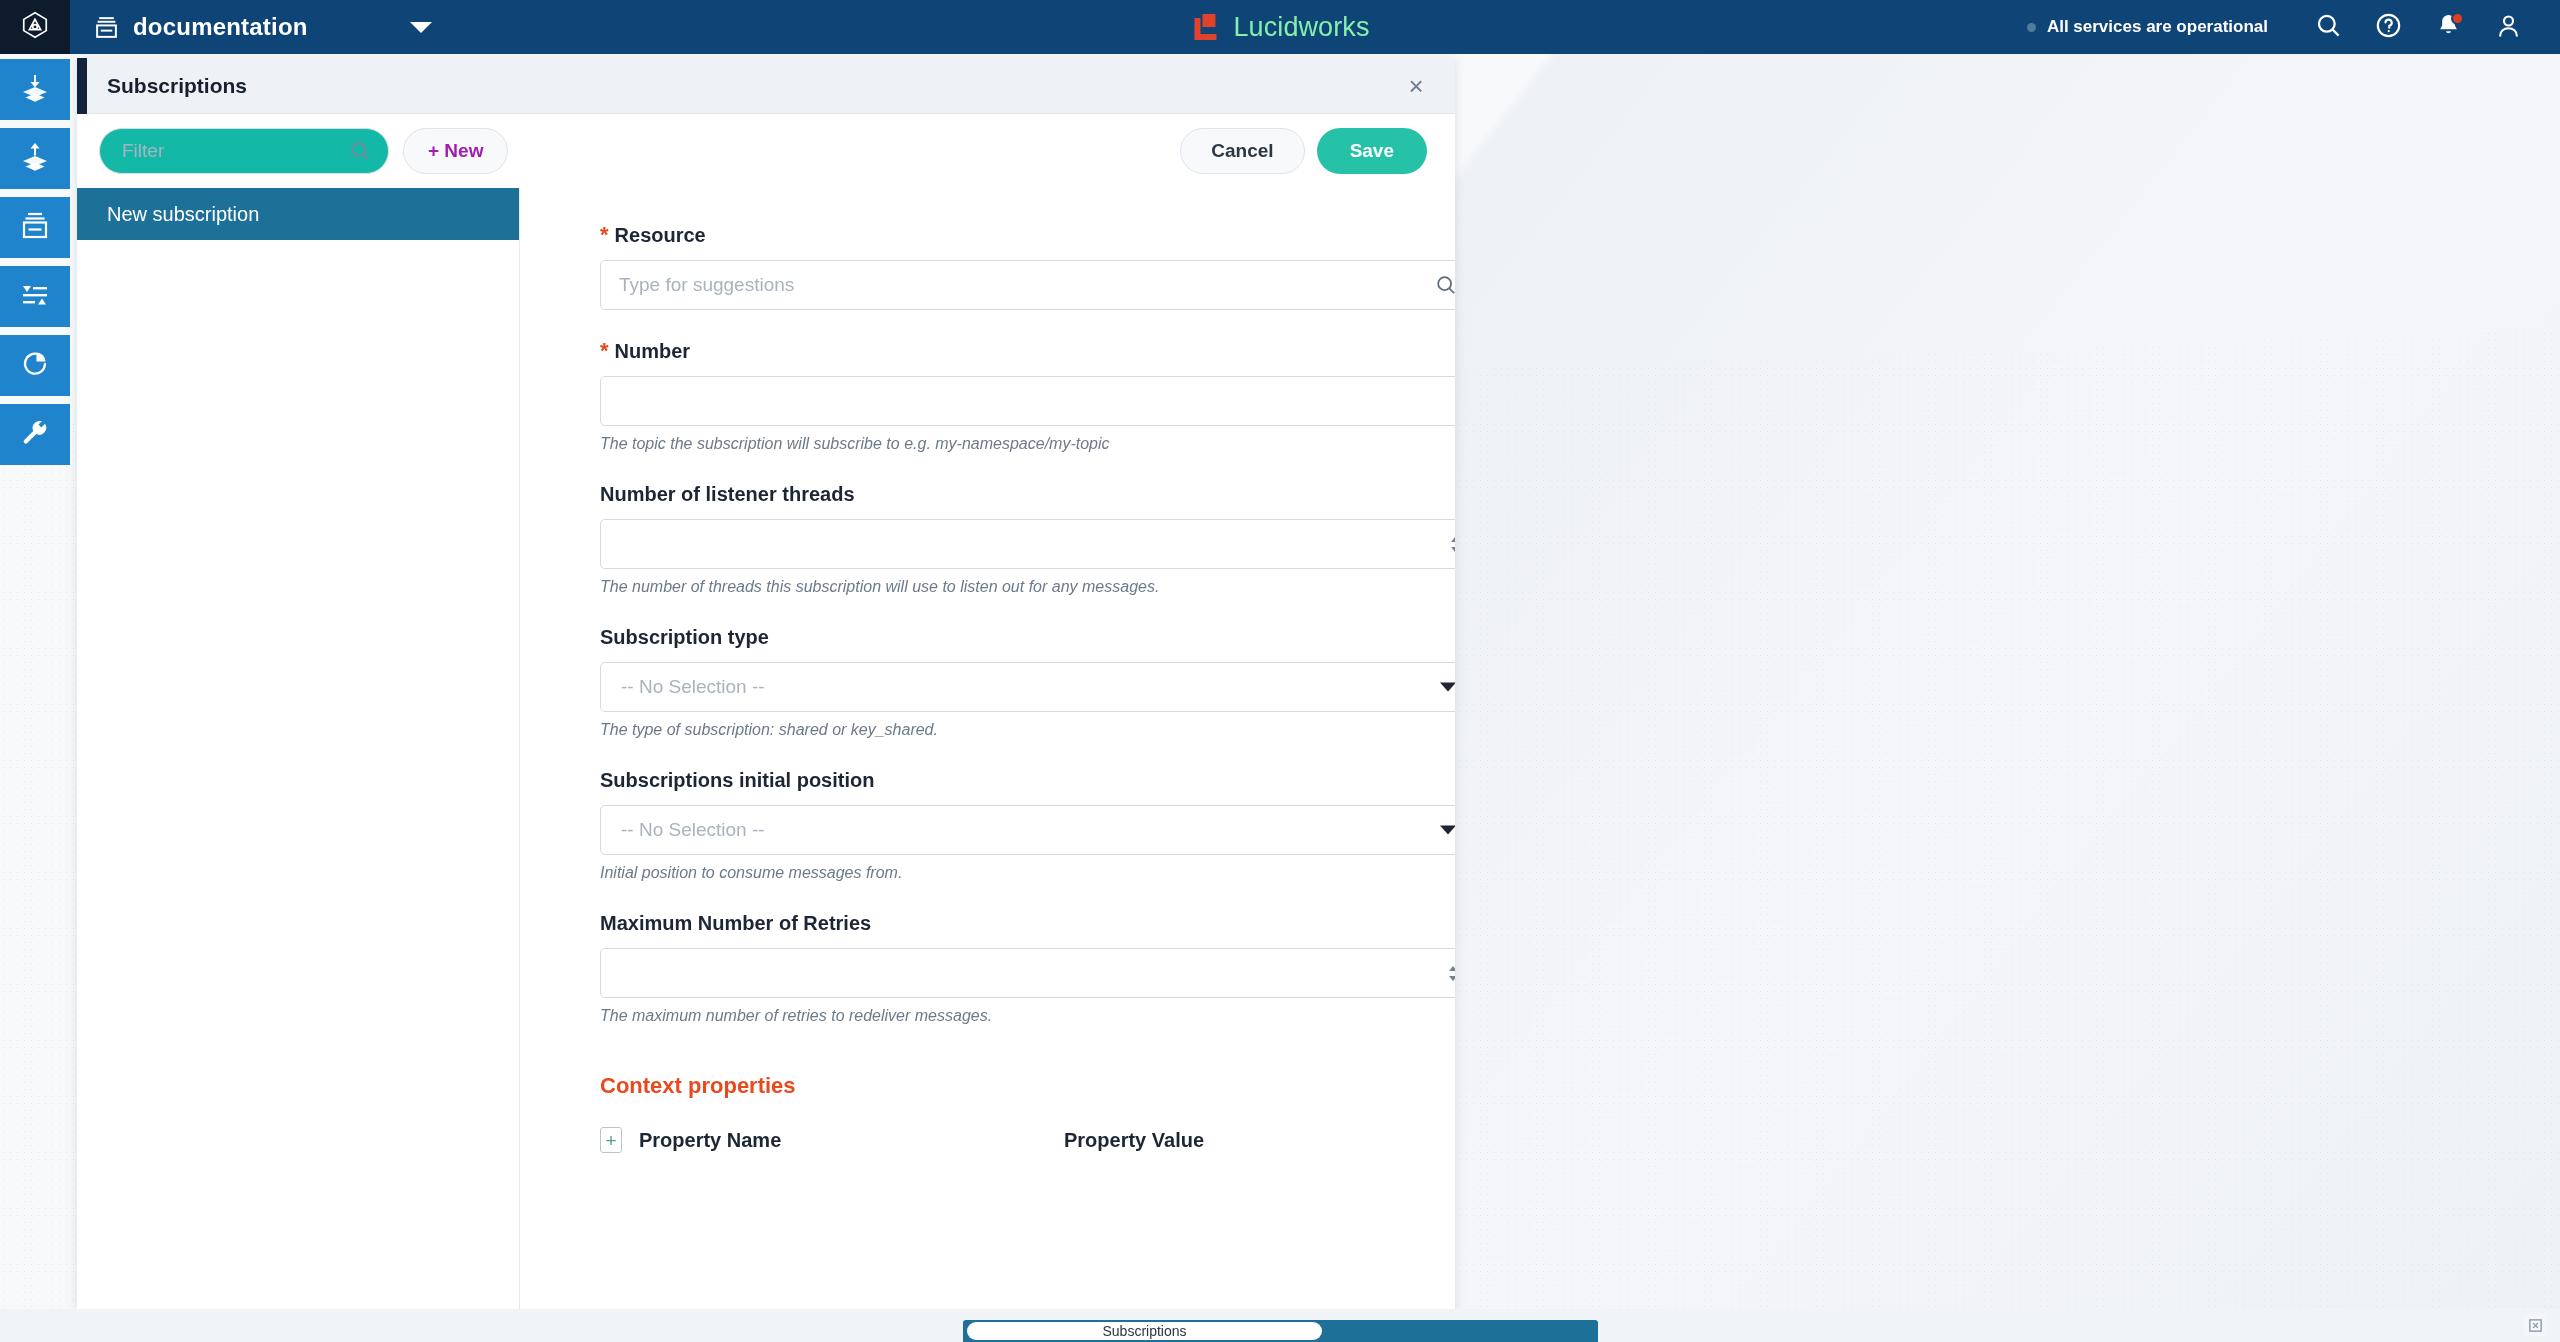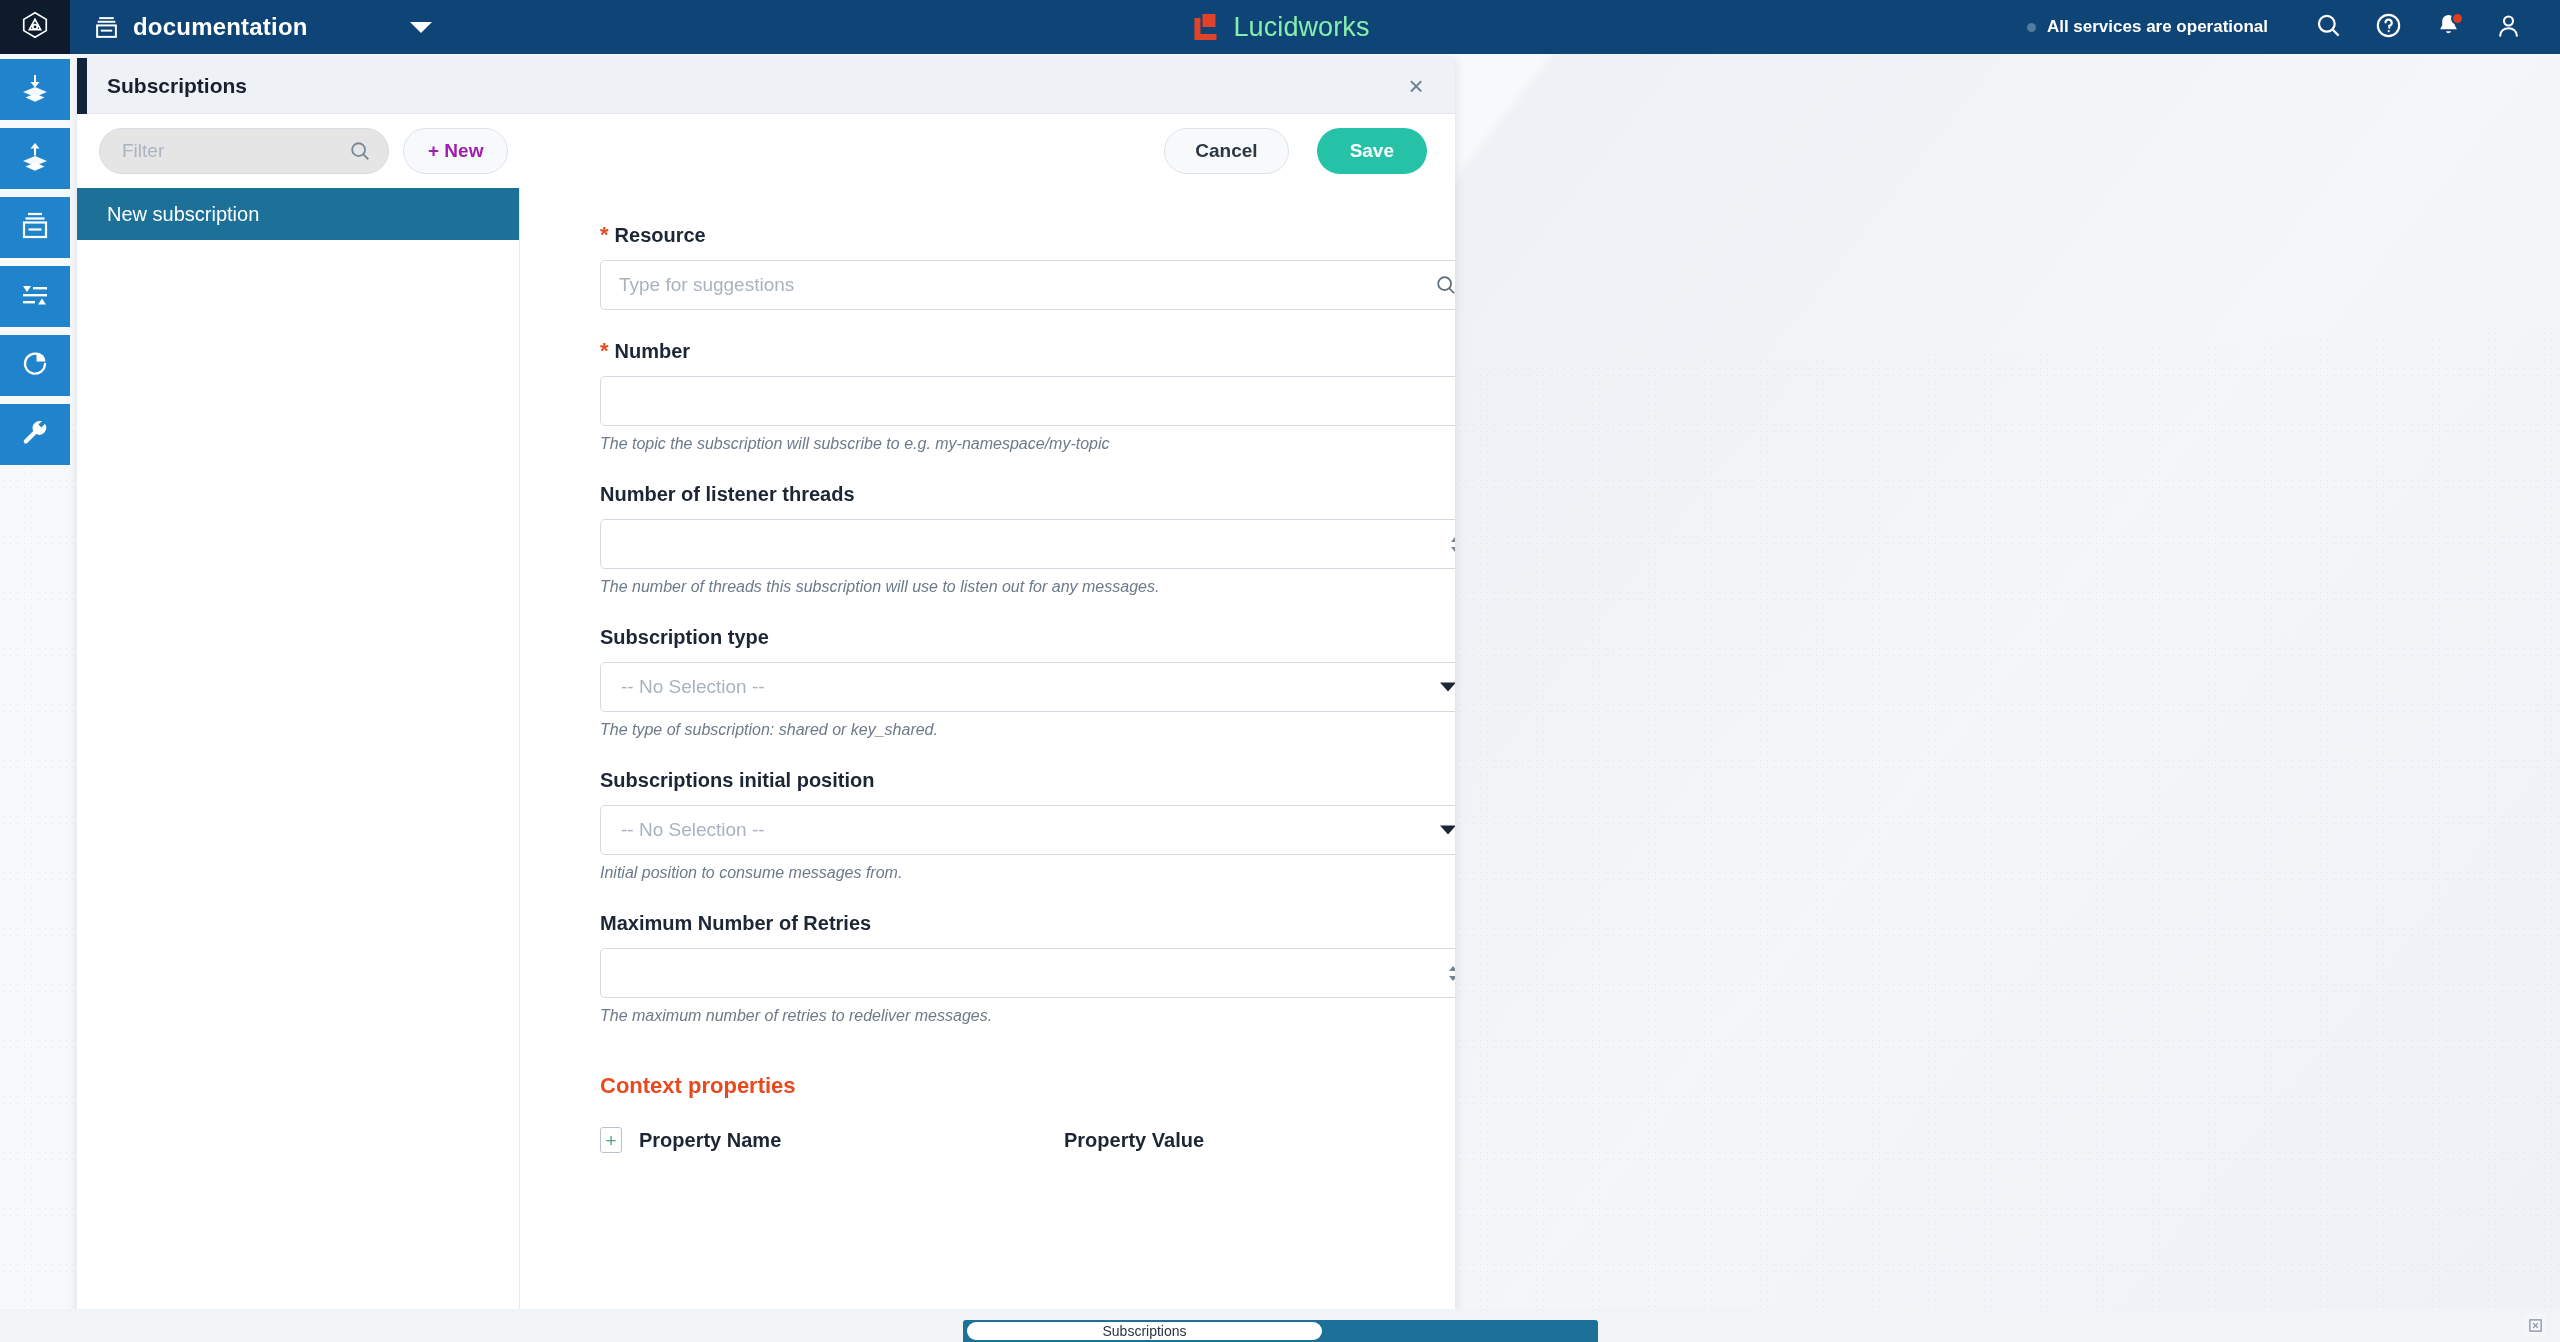--- a/index.html
+++ b/index.html
@@ -129,35 +129,35 @@
     display: flex; align-items: center;
     padding: 0 28px 0 22px; gap: 14px;
     background: #fff;
   }
   .filter-wrap { position: relative; width: 290px; }
   .filter-input {
     width: 100%; height: 46px;
     border: 1px solid #d6dde5; border-radius: 26px;
     padding: 0 46px 0 22px;
     font-size: 19px; font-family: inherit; color: #3c4757;
-    background: #e5e5e5; outline: none;
+    background: #14b8a6; outline: none;
   }
   .filter-input::placeholder { color: #aab4c0; }
   .filter-icon {
     position: absolute; right: 18px; top: 50%; transform: translateY(-50%);
     width: 22px; height: 22px; color: #7b8898; pointer-events: none;
   }
   .btn-new {
     height: 46px; padding: 0 24px;
     border: 1px solid #dde3ea; border-radius: 26px;
     background: #f7f9fb; color: #a21caf;
     font-size: 19px; font-weight: 700; font-family: inherit;
     cursor: pointer;
   }
-  .toolbar-right { margin-left: auto; display: flex; align-items: center; gap: 28px; }
+  .toolbar-right { margin-left: auto; display: flex; align-items: center; gap: 12px; }
   .btn-cancel {
     height: 46px; padding: 0 30px;
     border: 1px solid #dde3ea; border-radius: 26px;
     background: #f7f9fb; color: #2c3744;
     font-size: 19px; font-weight: 700; font-family: inherit; cursor: pointer;
   }
   .btn-save {
     height: 46px; padding: 0 33px;
     border: none; border-radius: 26px;
     background: #25c2a8; color: #fff;

